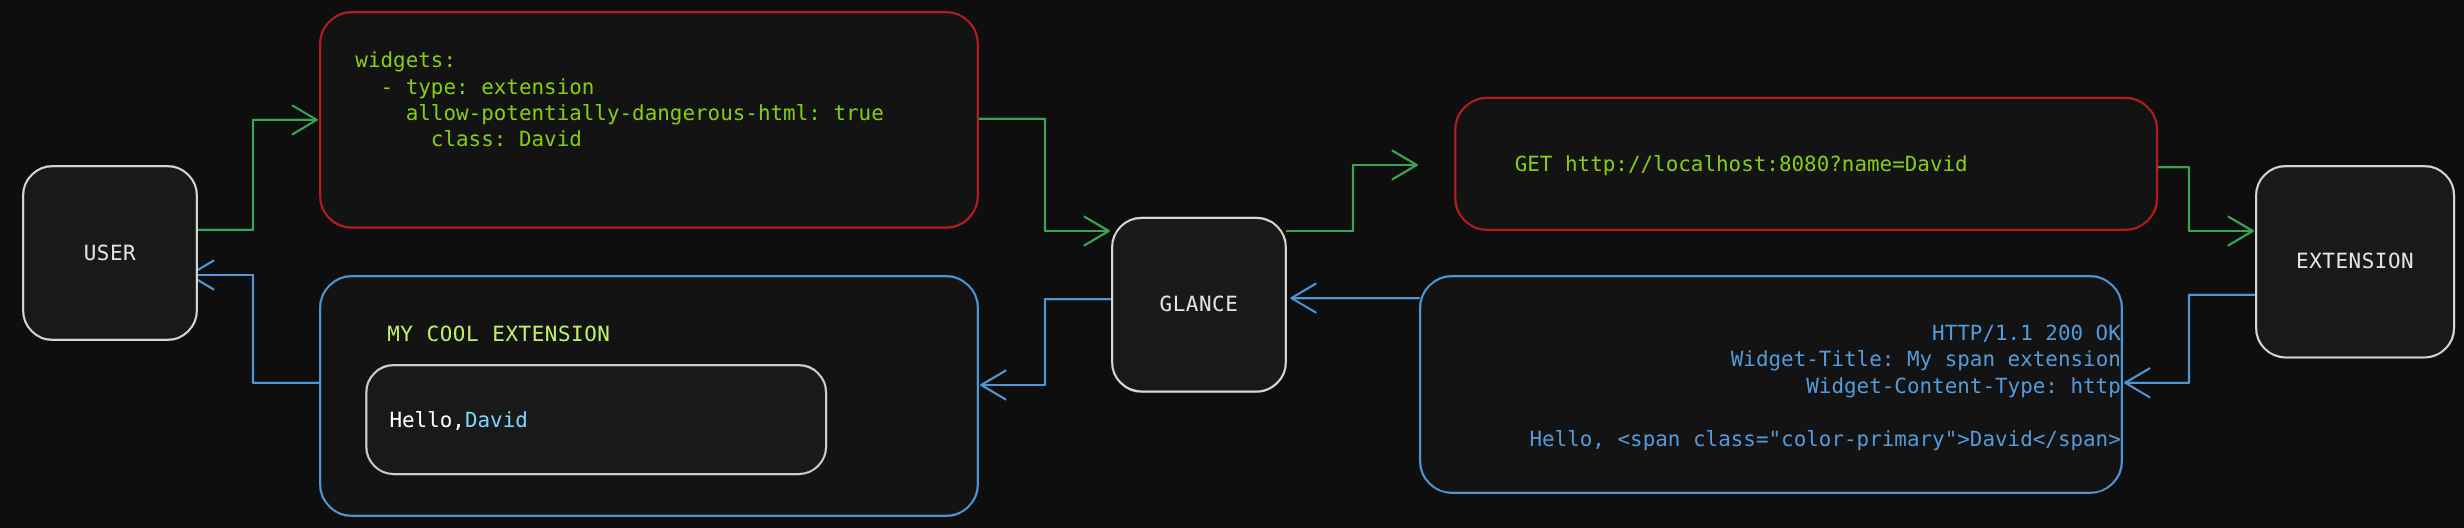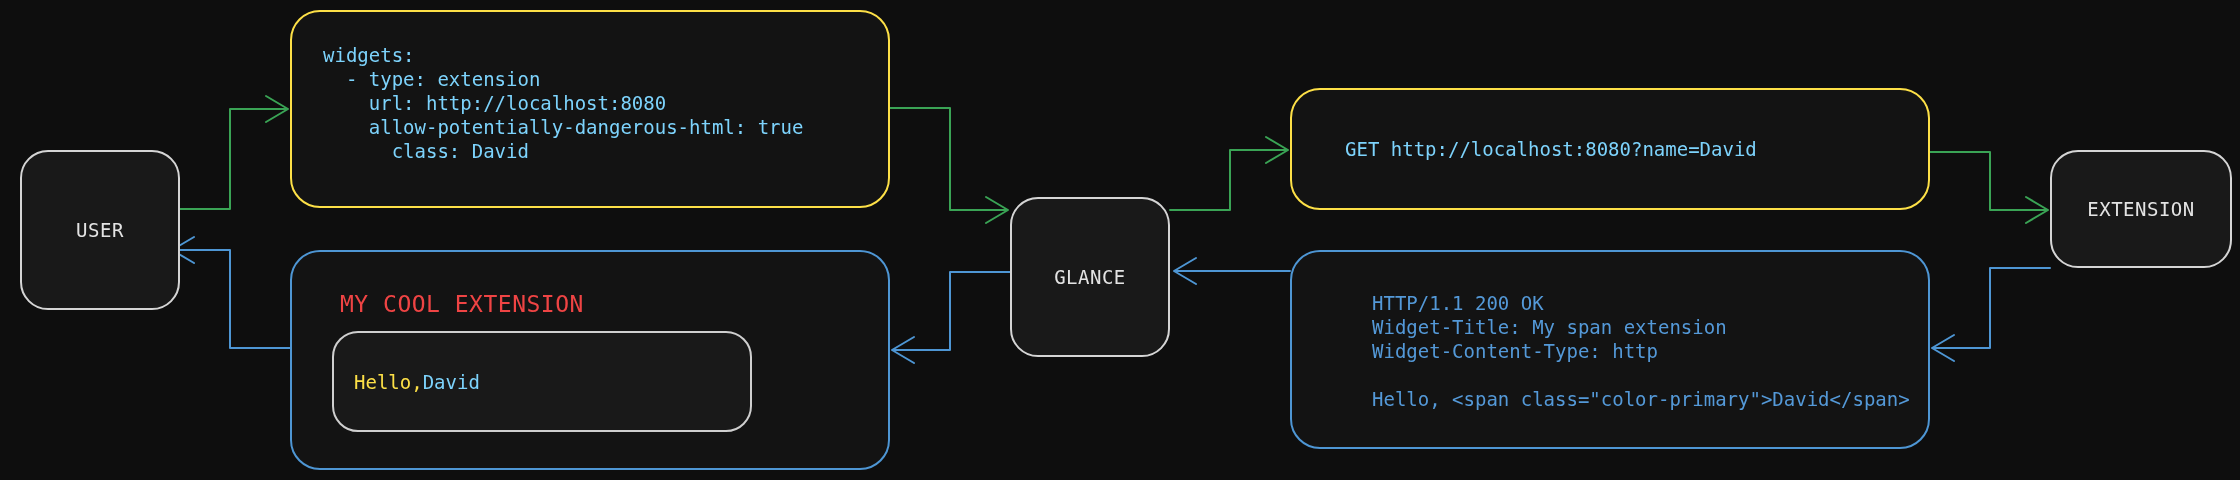--- a/index.html
+++ b/index.html
@@ -4,34 +4,34 @@
 <style>
   html,body{margin:0;padding:0;background:#0e0e0e;}
   #stage{position:relative;width:2240px;height:480px;background:#0e0e0e;overflow:hidden;
          font-family:"DejaVu Sans Mono","Liberation Mono",monospace;}
   #wires{position:absolute;left:0;top:0;width:2240px;height:480px;pointer-events:none;}
   .box{position:absolute;box-sizing:border-box;background:#131313;}
   .node{background:#191919;border:2px solid #d5d5d5;border-radius:28px;
         display:flex;align-items:center;justify-content:center;
         color:#e3e3e3;font-size:19px;letter-spacing:0.5px;}
   .msg{border-radius:30px;}
-  .msg.green{border:2px solid #fde047;color:#7dd3fc;}
+  .msg.green{border:2px solid #b91c1c;color:#84cc16;}
   .msg.blue{border:2px solid #4e96d4;color:#5499d8;}
   .code{font-size:19px;line-height:24px;white-space:pre;}
   .code-line{min-height:24px;}
   #config-box .code{padding:31px 0 0 31px;}
-  #response-box .code{padding:39px 0 0 80px;}
-  #request-box{display:flex;align-items:center;}
+  #response-box .code{padding:39px 0 0 80px;text-align:right;}
+  #request-box{display:flex;align-items:center;margin-left:32px;}
   #request-box .code{padding-left:53px;}
-  #widget-title{position:absolute;left:48px;top:40px;color:#ef4444;font-size:23px;
+  #widget-title{position:absolute;left:60px;top:40px;color:#bef264;font-size:19px;
                 letter-spacing:0.5px;line-height:24px;}
   #inner-box{position:absolute;left:40px;top:79px;width:420px;height:101px;box-sizing:border-box;
              background:#191919;border:2px solid #cfcfcf;border-radius:26px;
              display:flex;align-items:center;padding-left:20px;font-size:19px;}
-  .greet-prefix{color:#fde047;}
+  .greet-prefix{color:#ffffff;}
   .greet-name{color:#7dd3fc;}
   .wire{fill:none;stroke-width:2px;stroke-linejoin:round;stroke-linecap:round;}
   .wire.g{stroke:#3aa455;}
   .wire.b{stroke:#4e96d4;}
 </style>
 </head>
 <body>
 
 <div id="stage">
 
@@ -79,26 +79,26 @@
   </svg>
 
   <div class="box node" id="user-node" style="left:10px;top:150px;width:160px;height:160px;margin-left:10px;">
     <span>USER</span>
   </div>
 
   <div class="box node" id="glance-node" style="left:1010px;top:150px;width:160px;height:160px;margin-top:47px;">
     <span>GLANCE</span>
   </div>
 
-  <div class="box node" id="extension-node" style="left:2050px;top:150px;width:182px;height:118px;justify-content:center;">
+  <div class="box node" id="extension-node" style="left:2050px;top:150px;width:182px;height:176px;justify-content:center;">
     <span>EXTENSION</span>
   </div>
 
   <div class="box msg green" id="config-box" style="left:290px;top:10px;width:600px;height:198px;">
-    <div class="code"><div class="code-line">widgets:</div><div class="code-line">  - type: extension</div><div class="code-line">    url: http://localhost:8080</div><div class="code-line">    allow-potentially-dangerous-html: true</div><div class="code-line">      class: David</div></div>
+    <div class="code"><div class="code-line">widgets:</div><div class="code-line">  - type: extension</div><div class="code-line">    allow-potentially-dangerous-html: true</div><div class="code-line">      class: David</div></div>
   </div>
 
   <div class="box msg green" id="request-box" style="left:1290px;top:88px;width:640px;height:122px;">
     <div class="code">GET http://localhost:8080?name=David</div>
   </div>
 
   <div class="box msg blue" id="response-box" style="left:1290px;top:250px;width:640px;height:199px;">
     <div class="code"><div class="code-line">HTTP/1.1 200 OK</div><div class="code-line">Widget-Title: My span extension</div><div class="code-line">Widget-Content-Type: http</div><div class="code-line">&nbsp;</div><div class="code-line">Hello, &lt;span class="color-primary"&gt;David&lt;/span&gt;</div></div>
   </div>
 

